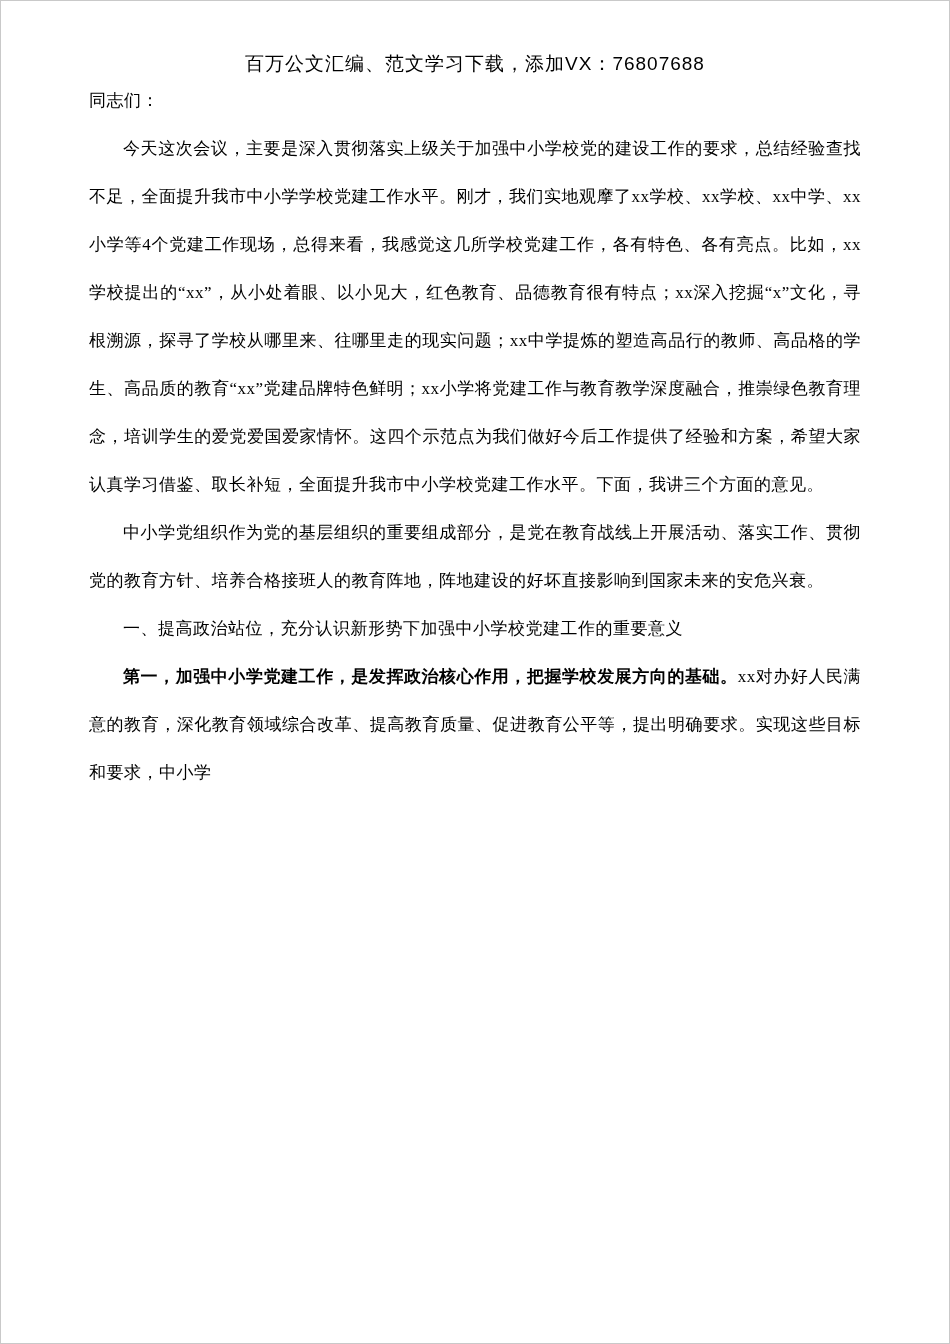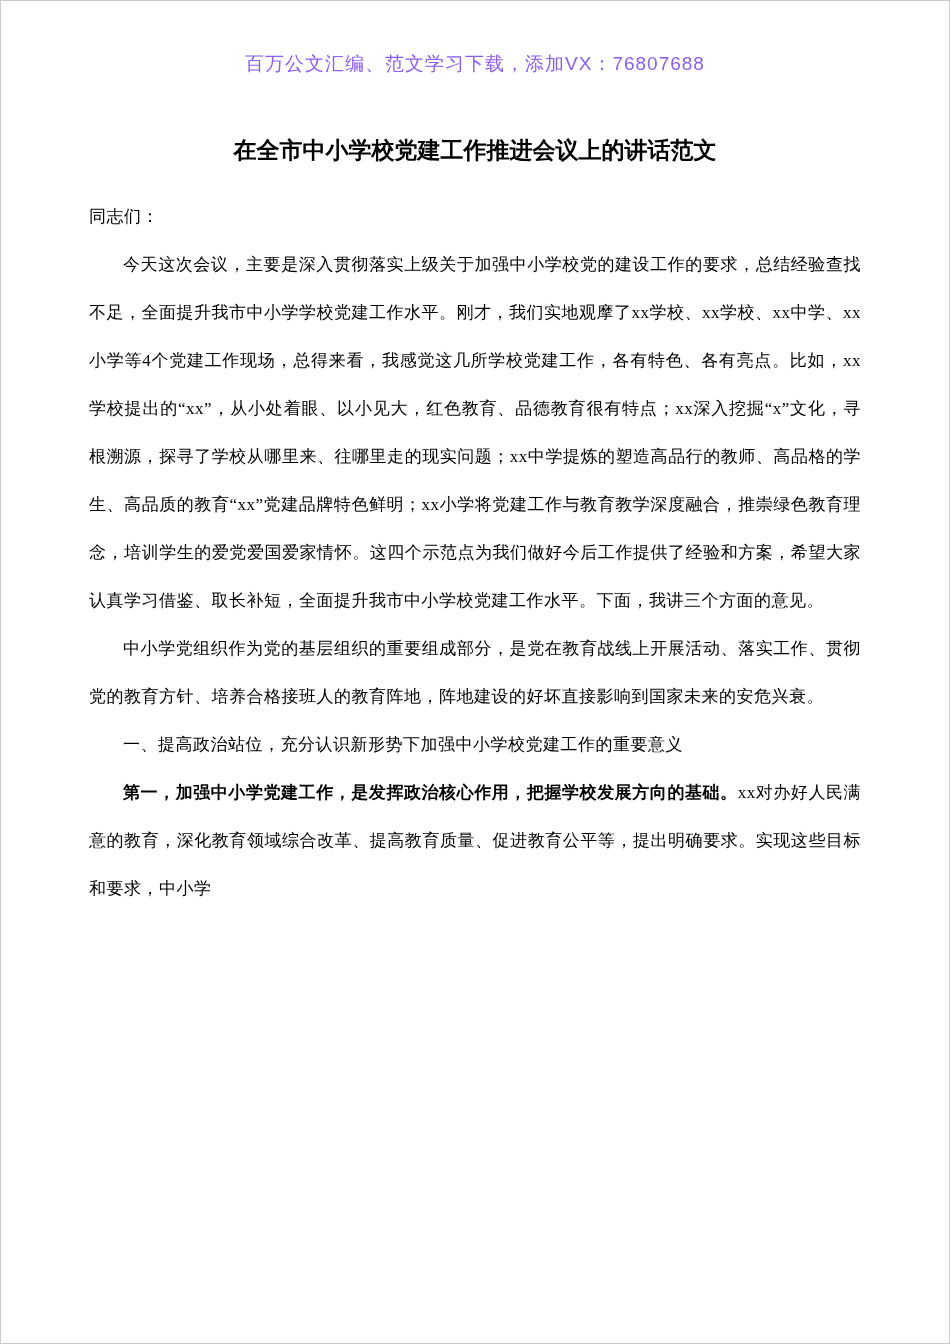--- a/index.html
+++ b/index.html
@@ -17,21 +17,21 @@
     box-sizing: border-box;
     font-family: "Liberation Serif", "DejaVu Serif", serif;
     color: #000000;
     overflow: hidden;
   }
   .notice {
     margin-top: 50px;
     text-align: center;
     font-size: 19px;
     line-height: 26px;
-    color: #8b5cf6;
+    color: #000000;
     font-family: "Liberation Sans", "DejaVu Sans", sans-serif;
     letter-spacing: 1px;
   }
   .title {
     margin: 58px 88px 26px 88px;
     text-align: center;
     font-size: 23px;
     line-height: 32px;
     font-weight: bold;
     color: #000000;
@@ -54,21 +54,20 @@
   }
   .body .bold {
     font-weight: bold;
   }
 </style>
 </head>
 <body>
 
 <div class="page">
   <div class="notice">百万公文汇编、范文学习下载，添加VX：76807688</div>
-  <h1 class="title">在全市中小学校党建工作推进会议上的讲话范文</h1>
   <div class="body">
       <p class="no-indent"><span>同志们：</span></p>
       <p class=""><span>今天这次会议，主要是深入贯彻落实上级关于加强中小学校党的建设工作的要求，总结经验查找不足，全面提升我市中小学学校党建工作水平。刚才，我们实地观摩了xx学校、xx学校、xx中学、xx小学等4个党建工作现场，总得来看，我感觉这几所学校党建工作，各有特色、各有亮点。比如，xx学校提出的“xx”，从小处着眼、以小见大，红色教育、品德教育很有特点；xx深入挖掘“x”文化，寻根溯源，探寻了学校从哪里来、往哪里走的现实问题；xx中学提炼的塑造高品行的教师、高品格的学生、高品质的教育“xx”党建品牌特色鲜明；xx小学将党建工作与教育教学深度融合，推崇绿色教育理念，培训学生的爱党爱国爱家情怀。这四个示范点为我们做好今后工作提供了经验和方案，希望大家认真学习借鉴、取长补短，全面提升我市中小学校党建工作水平。下面，我讲三个方面的意见。</span></p>
       <p class=""><span>中小学党组织作为党的基层组织的重要组成部分，是党在教育战线上开展活动、落实工作、贯彻党的教育方针、培养合格接班人的教育阵地，阵地建设的好坏直接影响到国家未来的安危兴衰。</span></p>
       <p class=""><span>一、提高政治站位，充分认识新形势下加强中小学校党建工作的重要意义</span></p>
       <p class=""><span class="bold">第一，加强中小学党建工作，是发挥政治核心作用，把握学校发展方向的基础。</span><span>xx对办好人民满意的教育，深化教育领域综合改革、提高教育质量、促进教育公平等，提出明确要求。实现这些目标和要求，中小学</span></p>
     </div>
 </div>
 
 </body></html>

